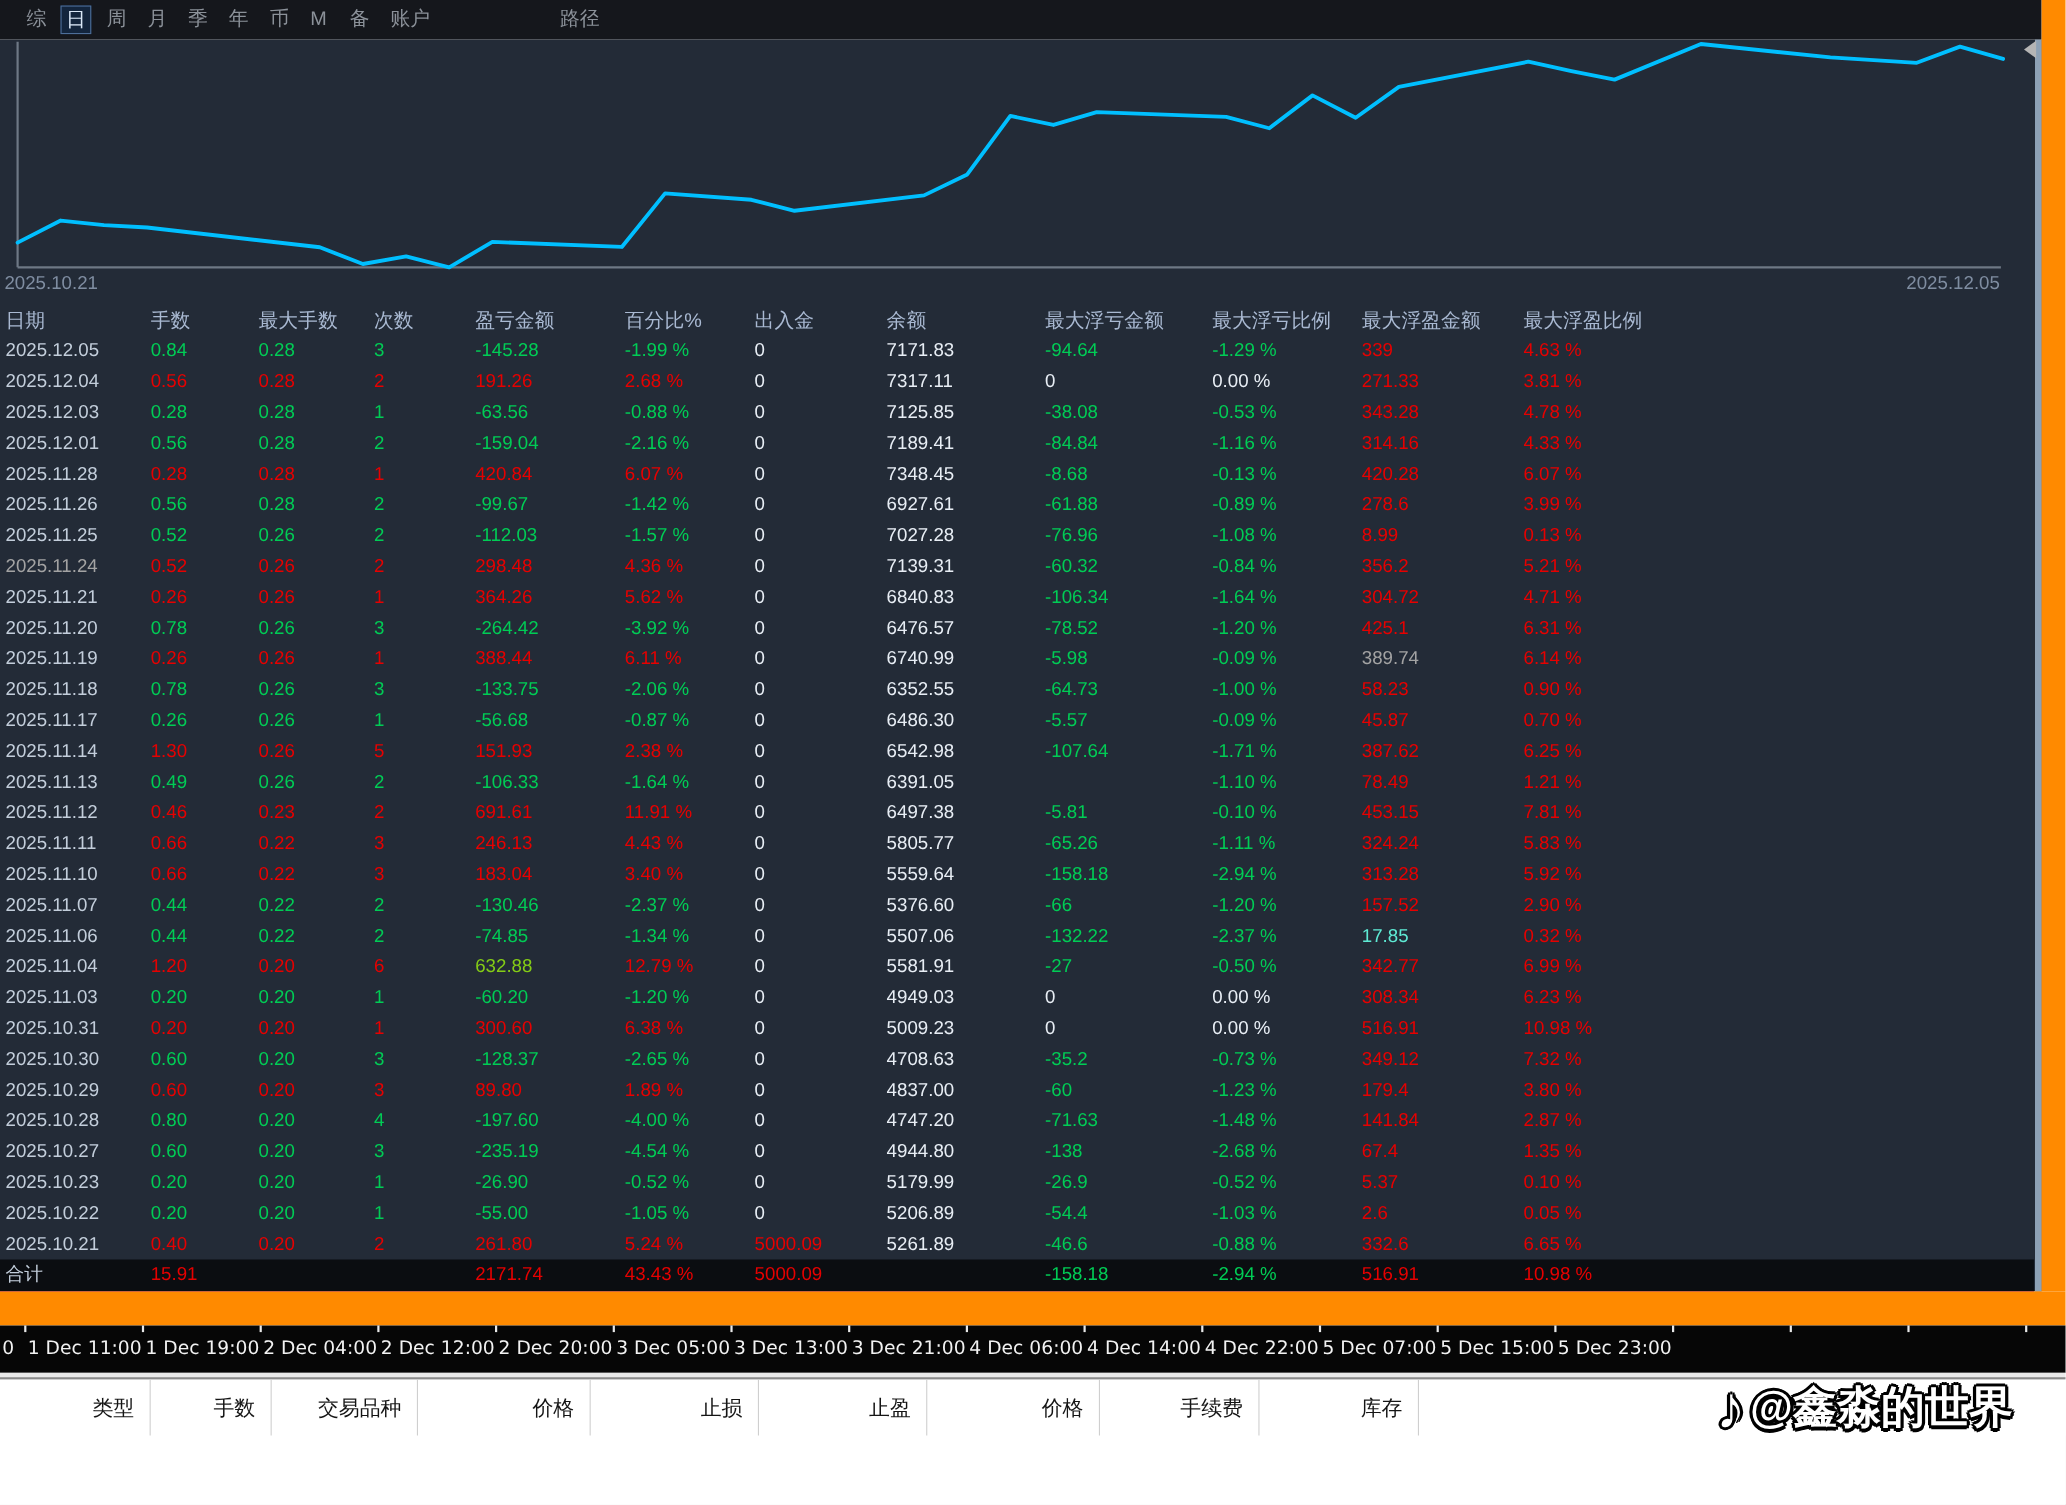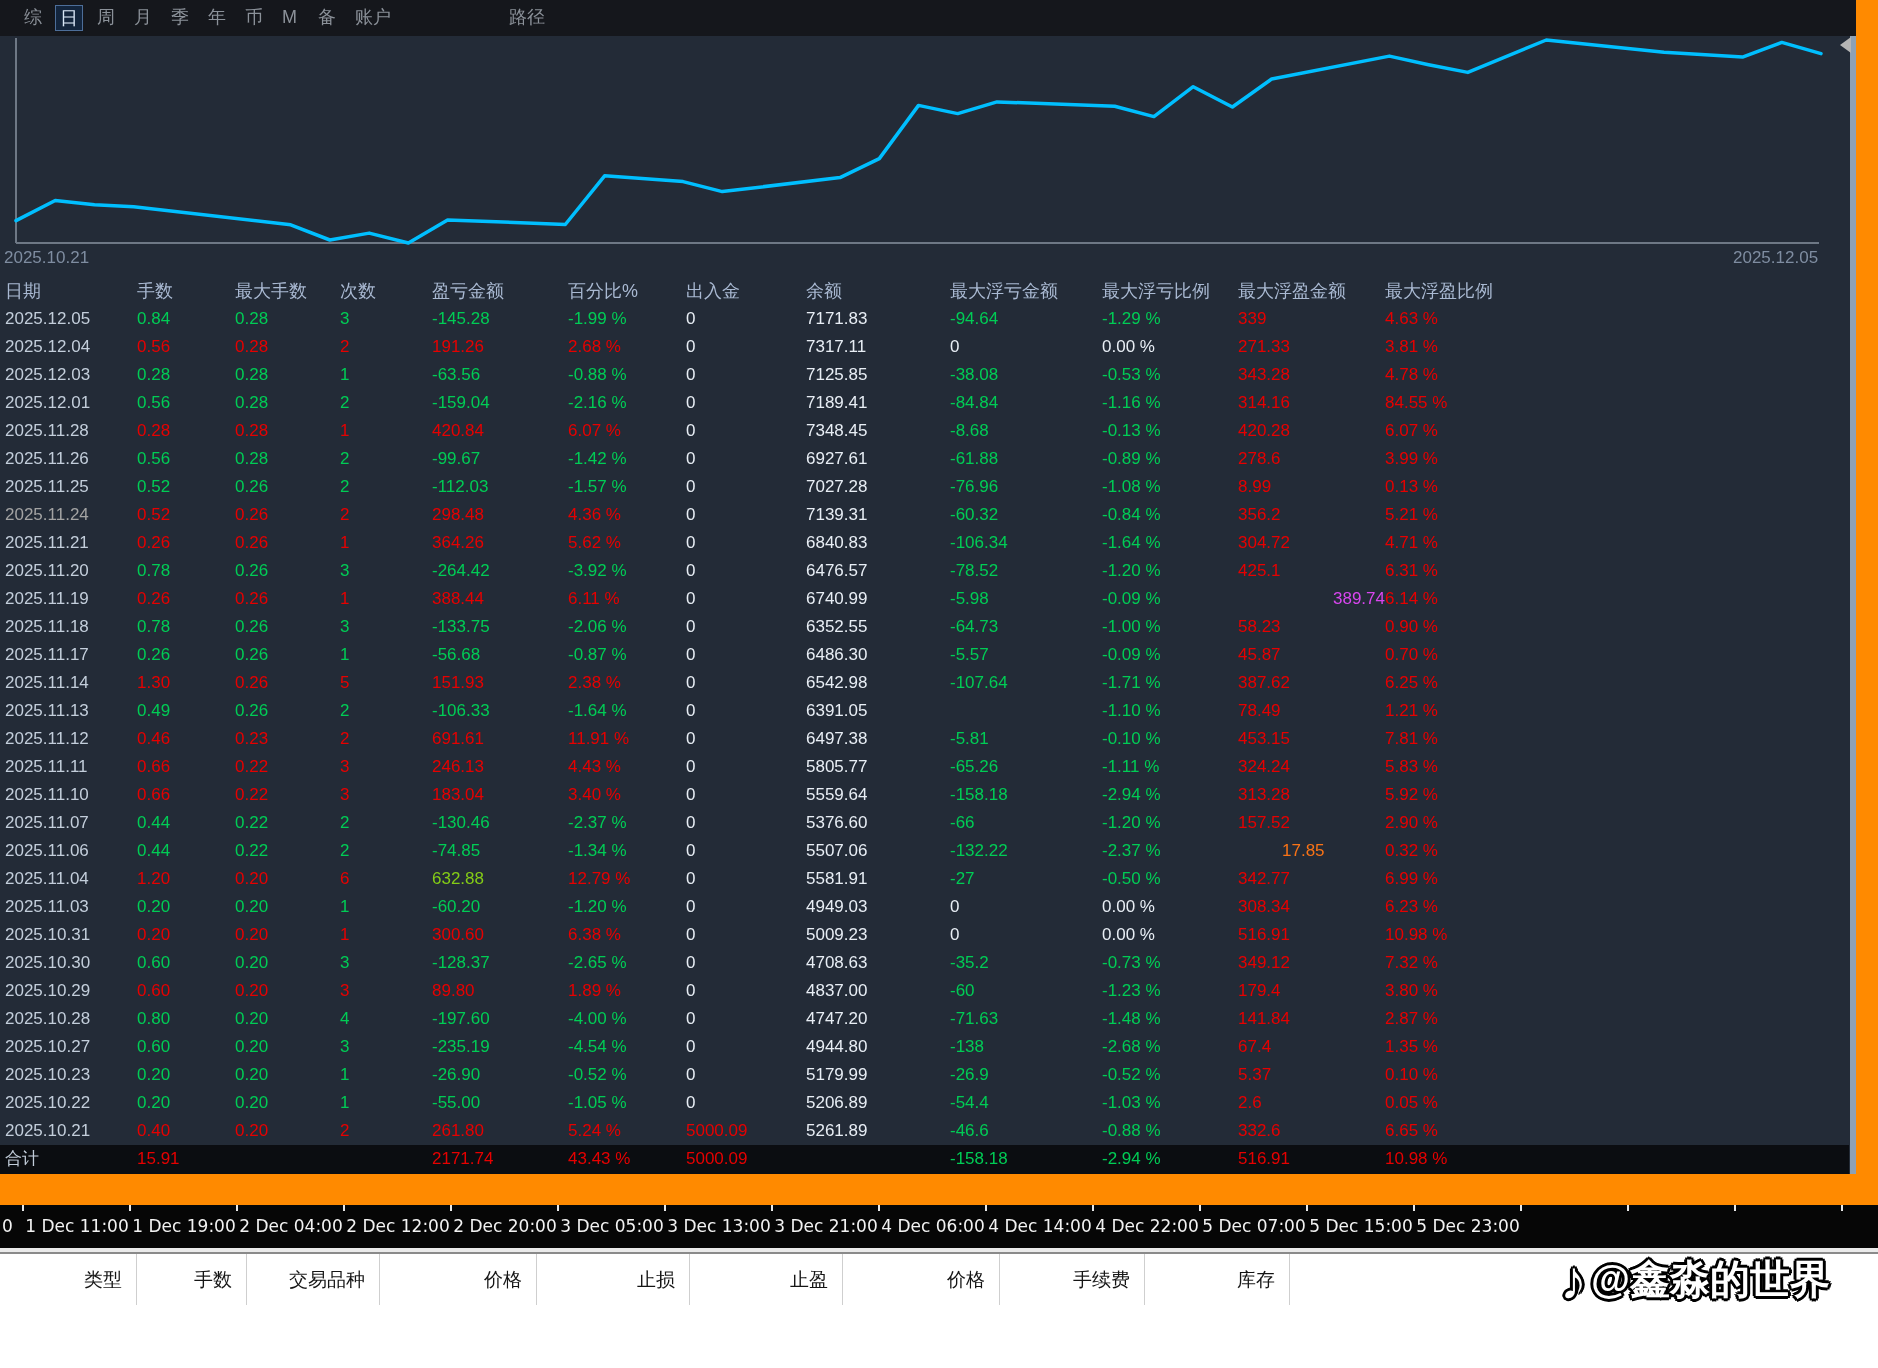--- a/index.html
+++ b/index.html
@@ -146,21 +146,21 @@
           <span class="cell" style="color: rgb(0, 204, 85);">0.56</span>
           <span class="cell" style="color: rgb(0, 204, 85);">0.28</span>
           <span class="cell" style="color: rgb(0, 204, 85);">2</span>
           <span class="cell" style="color: rgb(0, 204, 85);">-159.04</span>
           <span class="cell" style="color: rgb(0, 204, 85);">-2.16 %</span>
           <span class="cell" style="color: rgb(232, 238, 245);">0</span>
           <span class="cell" style="color: rgb(232, 238, 245);">7189.41</span>
           <span class="cell" style="color: rgb(0, 204, 85);">-84.84</span>
           <span class="cell" style="color: rgb(0, 204, 85);">-1.16 %</span>
           <span class="cell" style="color: rgb(230, 0, 0);">314.16</span>
-          <span class="cell" style="color: rgb(230, 0, 0);">84.55 %</span>
+          <span class="cell" style="color: rgb(230, 0, 0);">4.33 %</span>
         </div>
         <div class="trow">
           <span class="cell" style="color: rgb(195, 206, 219);">2025.11.28</span>
           <span class="cell" style="color: rgb(230, 0, 0);">0.28</span>
           <span class="cell" style="color: rgb(230, 0, 0);">0.28</span>
           <span class="cell" style="color: rgb(230, 0, 0);">1</span>
           <span class="cell" style="color: rgb(230, 0, 0);">420.84</span>
           <span class="cell" style="color: rgb(230, 0, 0);">6.07 %</span>
           <span class="cell" style="color: rgb(232, 238, 245);">0</span>
           <span class="cell" style="color: rgb(232, 238, 245);">7348.45</span>
@@ -243,21 +243,21 @@
           <span class="cell" style="color: rgb(195, 206, 219);">2025.11.19</span>
           <span class="cell" style="color: rgb(230, 0, 0);">0.26</span>
           <span class="cell" style="color: rgb(230, 0, 0);">0.26</span>
           <span class="cell" style="color: rgb(230, 0, 0);">1</span>
           <span class="cell" style="color: rgb(230, 0, 0);">388.44</span>
           <span class="cell" style="color: rgb(230, 0, 0);">6.11 %</span>
           <span class="cell" style="color: rgb(232, 238, 245);">0</span>
           <span class="cell" style="color: rgb(232, 238, 245);">6740.99</span>
           <span class="cell" style="color: rgb(0, 204, 85);">-5.98</span>
           <span class="cell" style="color: rgb(0, 204, 85);">-0.09 %</span>
-          <span class="cell" style="color: #d946ef; text-align: right;">389.74</span>
+          <span class="cell" style="color: #a3a3a3;">389.74</span>
           <span class="cell" style="color: rgb(230, 0, 0);">6.14 %</span>
         </div>
         <div class="trow">
           <span class="cell" style="color: rgb(195, 206, 219);">2025.11.18</span>
           <span class="cell" style="color: rgb(0, 204, 85);">0.78</span>
           <span class="cell" style="color: rgb(0, 204, 85);">0.26</span>
           <span class="cell" style="color: rgb(0, 204, 85);">3</span>
           <span class="cell" style="color: rgb(0, 204, 85);">-133.75</span>
           <span class="cell" style="color: rgb(0, 204, 85);">-2.06 %</span>
           <span class="cell" style="color: rgb(232, 238, 245);">0</span>
@@ -369,21 +369,21 @@
           <span class="cell" style="color: rgb(195, 206, 219);">2025.11.06</span>
           <span class="cell" style="color: rgb(0, 204, 85);">0.44</span>
           <span class="cell" style="color: rgb(0, 204, 85);">0.22</span>
           <span class="cell" style="color: rgb(0, 204, 85);">2</span>
           <span class="cell" style="color: rgb(0, 204, 85);">-74.85</span>
           <span class="cell" style="color: rgb(0, 204, 85);">-1.34 %</span>
           <span class="cell" style="color: rgb(232, 238, 245);">0</span>
           <span class="cell" style="color: rgb(232, 238, 245);">5507.06</span>
           <span class="cell" style="color: rgb(0, 204, 85);">-132.22</span>
           <span class="cell" style="color: rgb(0, 204, 85);">-2.37 %</span>
-          <span class="cell" style="color: #f97316; margin-left: 44px;">17.85</span>
+          <span class="cell" style="color: #5eead4;">17.85</span>
           <span class="cell" style="color: rgb(230, 0, 0);">0.32 %</span>
         </div>
         <div class="trow">
           <span class="cell" style="color: rgb(195, 206, 219);">2025.11.04</span>
           <span class="cell" style="color: rgb(230, 0, 0);">1.20</span>
           <span class="cell" style="color: rgb(230, 0, 0);">0.20</span>
           <span class="cell" style="color: rgb(230, 0, 0);">6</span>
           <span class="cell" style="color: #84cc16;">632.88</span>
           <span class="cell" style="color: rgb(230, 0, 0);">12.79 %</span>
           <span class="cell" style="color: rgb(232, 238, 245);">0</span>

